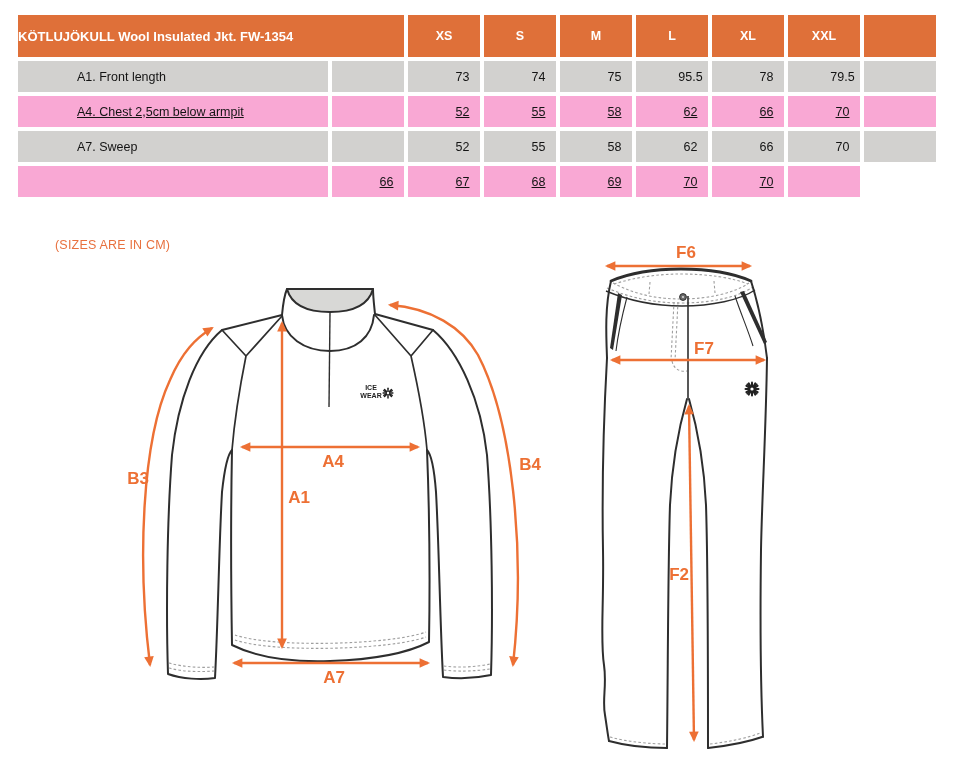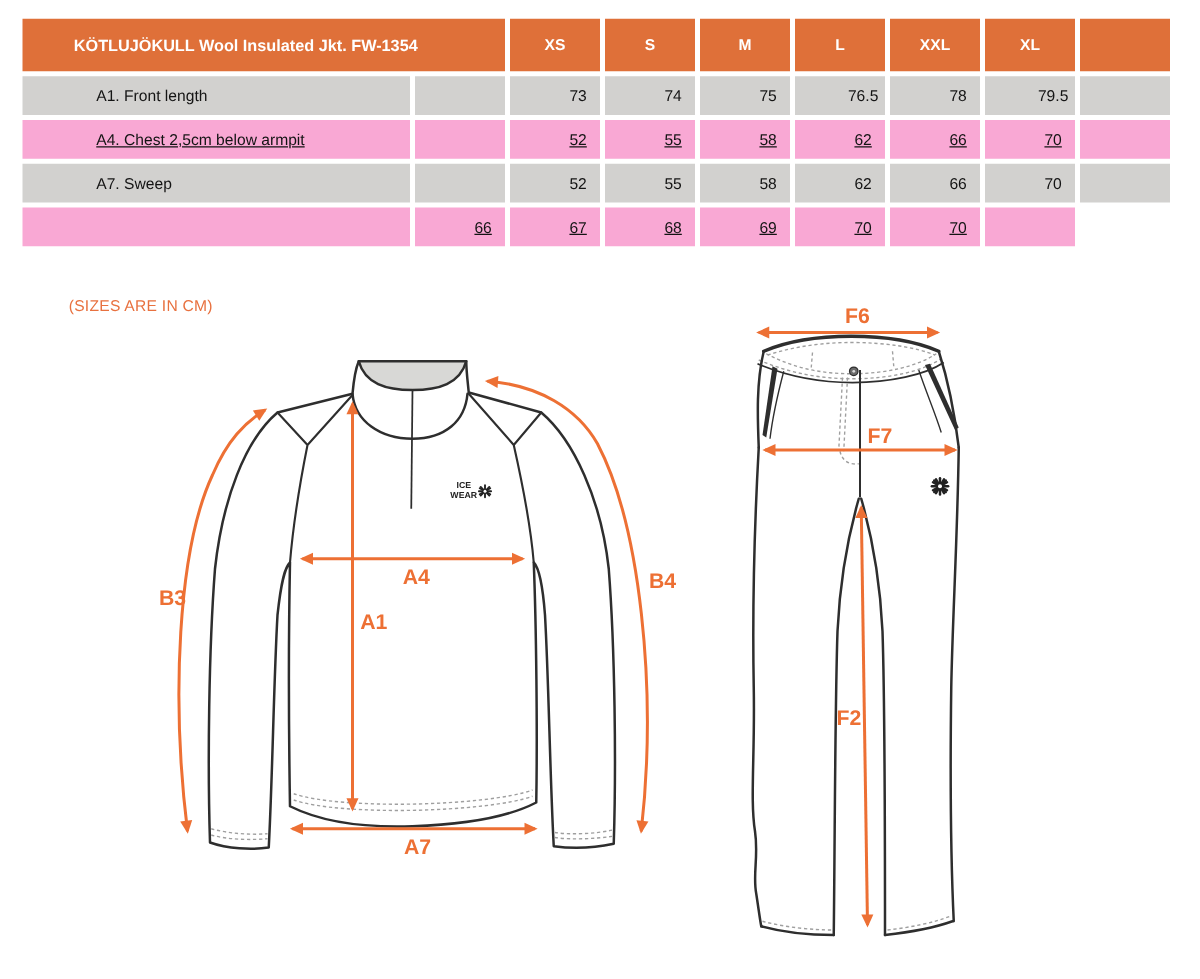--- a/index.html
+++ b/index.html
@@ -11,21 +11,21 @@
   .tbl{
     position:absolute;left:18px;top:15px;
     display:grid;
     grid-template-columns:310px 72px repeat(7,72px);
     gap:4px;
   }
   .th{
     background:#df7039;color:#fff;font-weight:bold;font-size:13px;
     height:42px;display:flex;align-items:center;justify-content:center;
   }
-  .th.title{grid-column:1 / 3;justify-content:flex-start;padding-left:41px;}
+  .th.title{grid-column:1 / 3;justify-content:flex-start;}
   .th.c{font-size:12.5px;}
   .td{
     height:31px;display:flex;align-items:center;font-size:12.5px;color:#141414;padding-left:37px;
   }
   .td.label{padding-left:59px;}
   .td.v{justify-content:center;}
   .dark{background:#d2d1cf;}
   .light{background:#f9a8d4;text-decoration:underline;}
   
   .note{
@@ -45,30 +45,30 @@
 </style>
 </head>
 <body>
 
 <div class="tbl">
   <div class="th title">KÖTLUJÖKULL Wool Insulated Jkt. FW-1354</div>
   <div class="th c">XS</div>
   <div class="th c">S</div>
   <div class="th c">M</div>
   <div class="th c">L</div>
+  <div class="th c">XL</div>
   <div class="th c">XXL</div>
-  <div class="th c">XL</div>
   <div class="th c"></div>
 
   <div class="td label dark">A1. Front length</div>
   <div class="td dark"></div>
   <div class="td v dark">73</div>
   <div class="td v dark">74</div>
   <div class="td v dark">75</div>
-  <div class="td v dark">76.5</div>
+  <div class="td v dark">95.5</div>
   <div class="td v dark">78</div>
   <div class="td v dark">79.5</div>
   <div class="td v dark"></div>
 
   <div class="td label light">A4. Chest 2,5cm below armpit</div>
   <div class="td light"></div>
   <div class="td v light">52</div>
   <div class="td v light">55</div>
   <div class="td v light">58</div>
   <div class="td v light">62</div>

